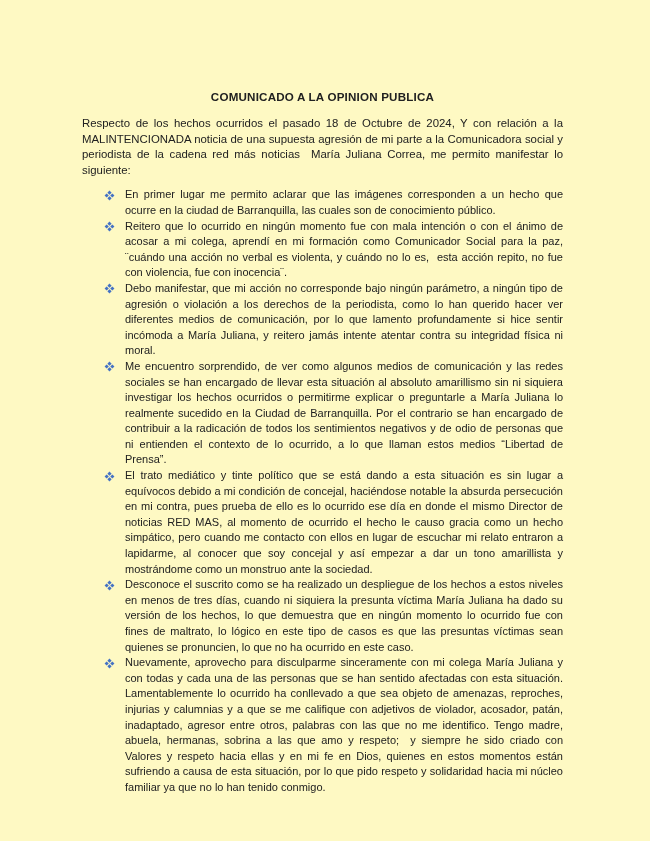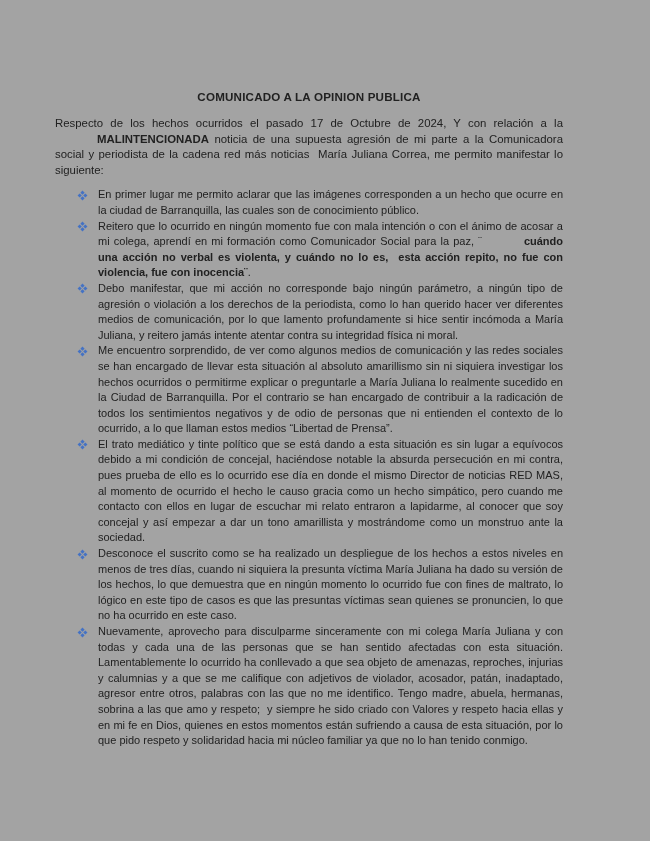--- a/index.html
+++ b/index.html
@@ -11,22 +11,22 @@
     width: 650px;
     height: 841px;
     font-family: "Liberation Sans", sans-serif;
     color: #212121;
     overflow: hidden;
   }
   .page {
     box-sizing: border-box;
     width: 650px;
     height: 841px;
-    padding: 90px 87px 40px 55px;
-    background: #a3a3a3;
+    padding: 90px 87px 40px 82px;
+    background: #fef9c3;
   }
   .doc-title {
     font-size: 11.6px;
     font-weight: bold;
     text-align: center;
     margin: 0 0 13px 0;
     letter-spacing: 0.2px;
   }
   .intro {
     font-size: 11.4px;
@@ -56,31 +56,30 @@
     display: grid;
     grid-template-columns: 1fr 1fr;
     grid-template-rows: 1fr 1fr;
     gap: 1.3px;
   }
   .bullet-glyph i {
     display: block;
     background: var(--bullet-color, #4472C4);
   }
   .bold {
-    font-weight: bold;
-    margin-left: 42px;
+    font-weight: normal;
   }
 </style>
 </head>
 <body style="color: rgb(33, 33, 33);">
 
 <div class="page">
   <h1 class="doc-title">COMUNICADO A LA OPINION PUBLICA</h1>
 
-  <p class="intro"><span>Respecto de los hechos ocurridos el pasado 17 de Octubre de 2024, Y con relación a la </span><span class="bold">MALINTENCIONADA</span><span> noticia de una supuesta agresión de mi parte a la Comunicadora social y periodista de la cadena red más noticias &nbsp;María Juliana Correa, me permito manifestar lo siguiente:</span></p>
+  <p class="intro"><span>Respecto de los hechos ocurridos el pasado 18 de Octubre de 2024, Y con relación a la </span><span class="bold">MALINTENCIONADA</span><span> noticia de una supuesta agresión de mi parte a la Comunicadora social y periodista de la cadena red más noticias &nbsp;María Juliana Correa, me permito manifestar lo siguiente:</span></p>
 
   <ul class="bullets" id="bullet-list">
       <li><span class="bullet-glyph">
           <i></i>
           <i></i>
           <i></i>
           <i></i>
         </span><span><span>En primer lugar me permito aclarar que las imágenes corresponden a un hecho que ocurre en la ciudad de Barranquilla, las cuales son de conocimiento público.</span></span></li>
       <li><span class="bullet-glyph">
           <i></i>

